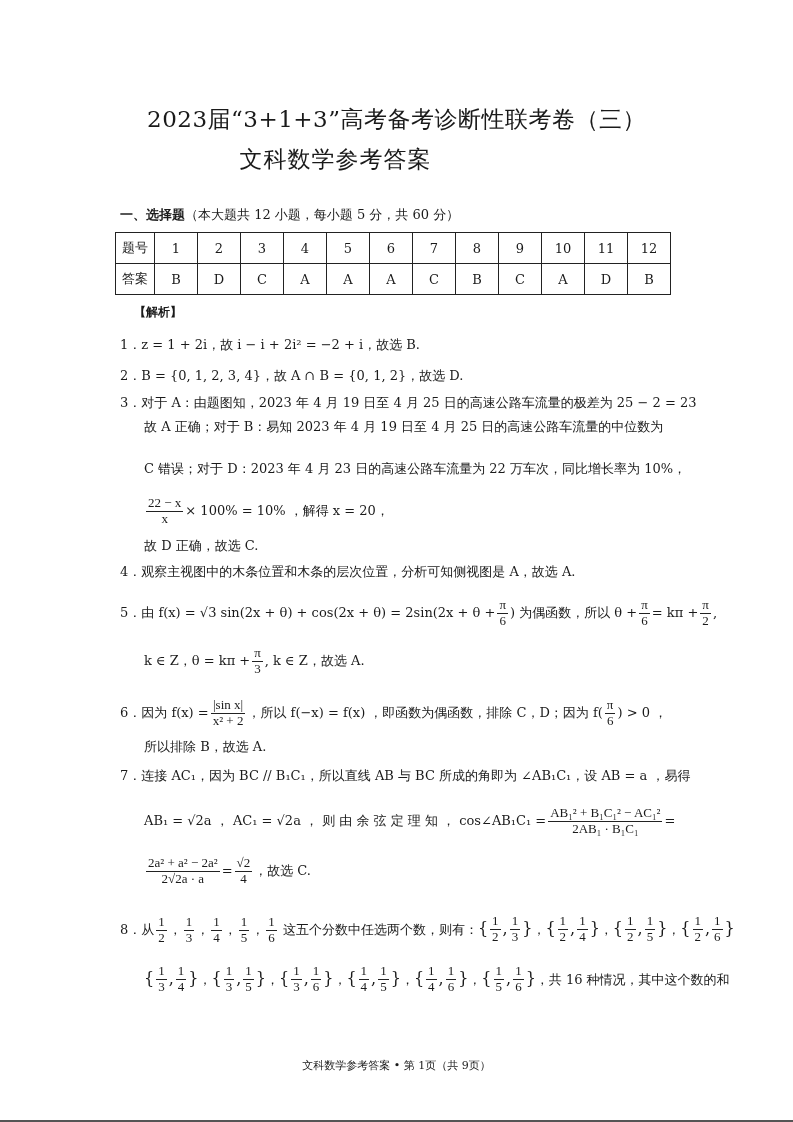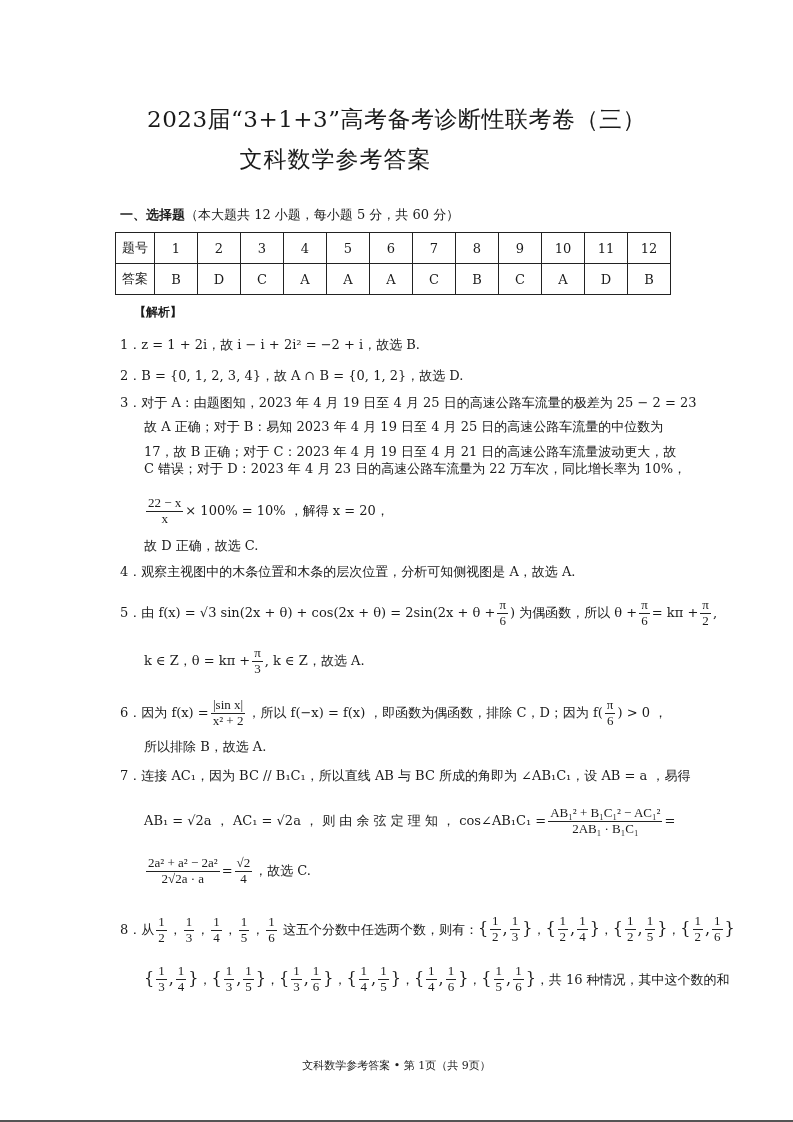--- a/index.html
+++ b/index.html
@@ -94,21 +94,20 @@
   </tbody>
     </table>
 
   <div class="jiexi">【解析】</div>
 
   <div class="line" style="top:336px;left:120px;">1．z = 1 + 2i，故 i − i + 2i² = −2 + i，故选 B.</div>
   <div class="line" style="top:367px;left:120px;">2．B = {0, 1, 2, 3, 4}，故 A ∩ B = {0, 1, 2}，故选 D.</div>
 
   <div class="line" style="top:394px;left:120px;">3．对于 A：由题图知，2023 年 4 月 19 日至 4 月 25 日的高速公路车流量的极差为 25 − 2 = 23</div>
   <div class="line" style="top:418px;left:144px;">故 A 正确；对于 B：易知 2023 年 4 月 19 日至 4 月 25 日的高速公路车流量的中位数为</div>
-  <div class="line" style="top:443px;left:144px;">17，故 B 正确；对于 C：2023 年 4 月 19 日至 4 月 21 日的高速公路车流量波动更大，故</div>
   <div class="line" style="top:460px;left:144px;">C 错误；对于 D：2023 年 4 月 23 日的高速公路车流量为 22 万车次，同比增长率为 10%，</div>
   <div class="line" style="top:496px;left:144px;">
     <span class="frac">
         <span class="num">22 − x</span>
         <span class="den">x</span>
       </span><span>× 100% = 10% ，解得 x = 20，</span>
   </div>
   <div class="line" style="top:537px;left:144px;">故 D 正确，故选 C.</div>
 
   <div class="line" style="top:563px;left:120px;">4．观察主视图中的木条位置和木条的层次位置，分析可知侧视图是 A，故选 A.</div>

